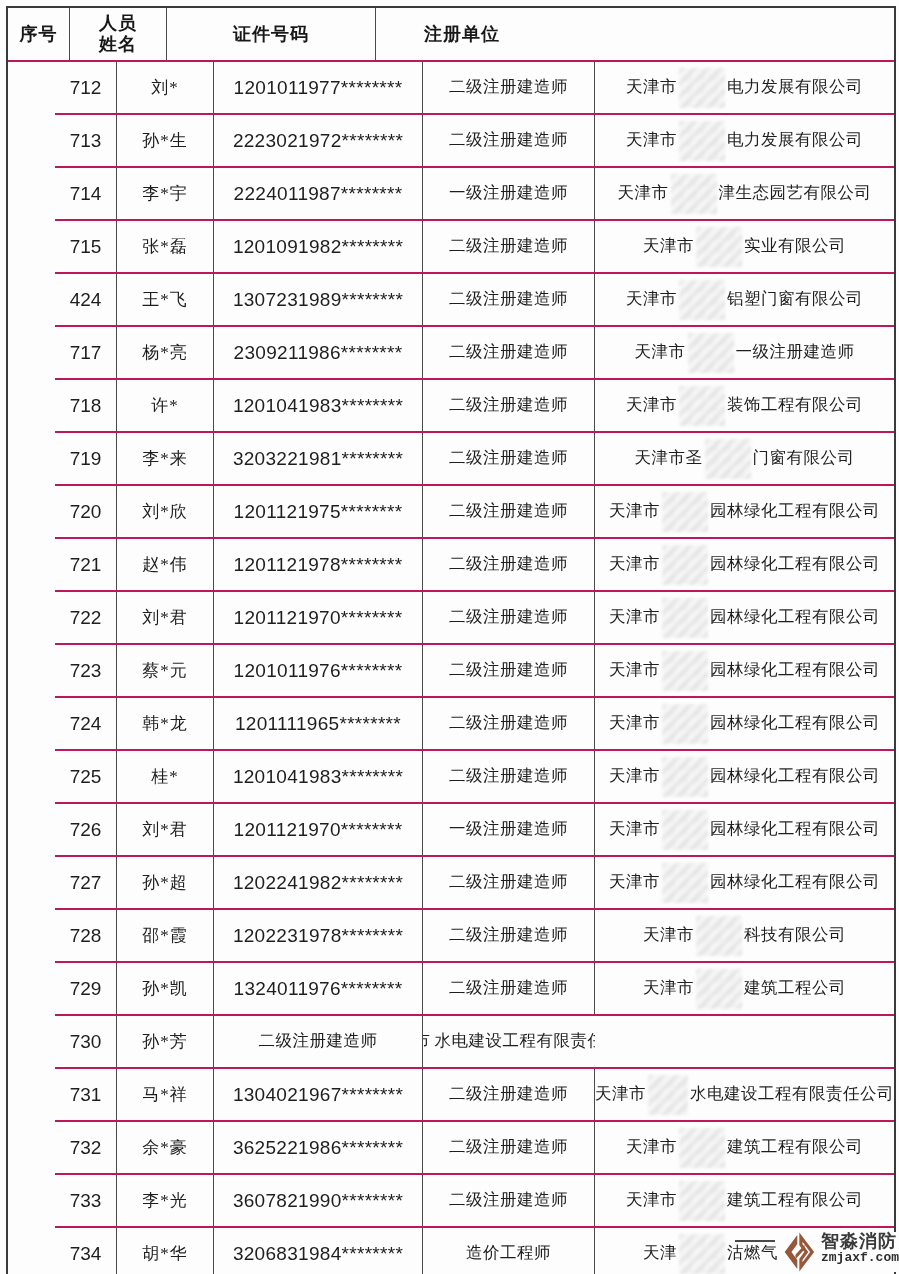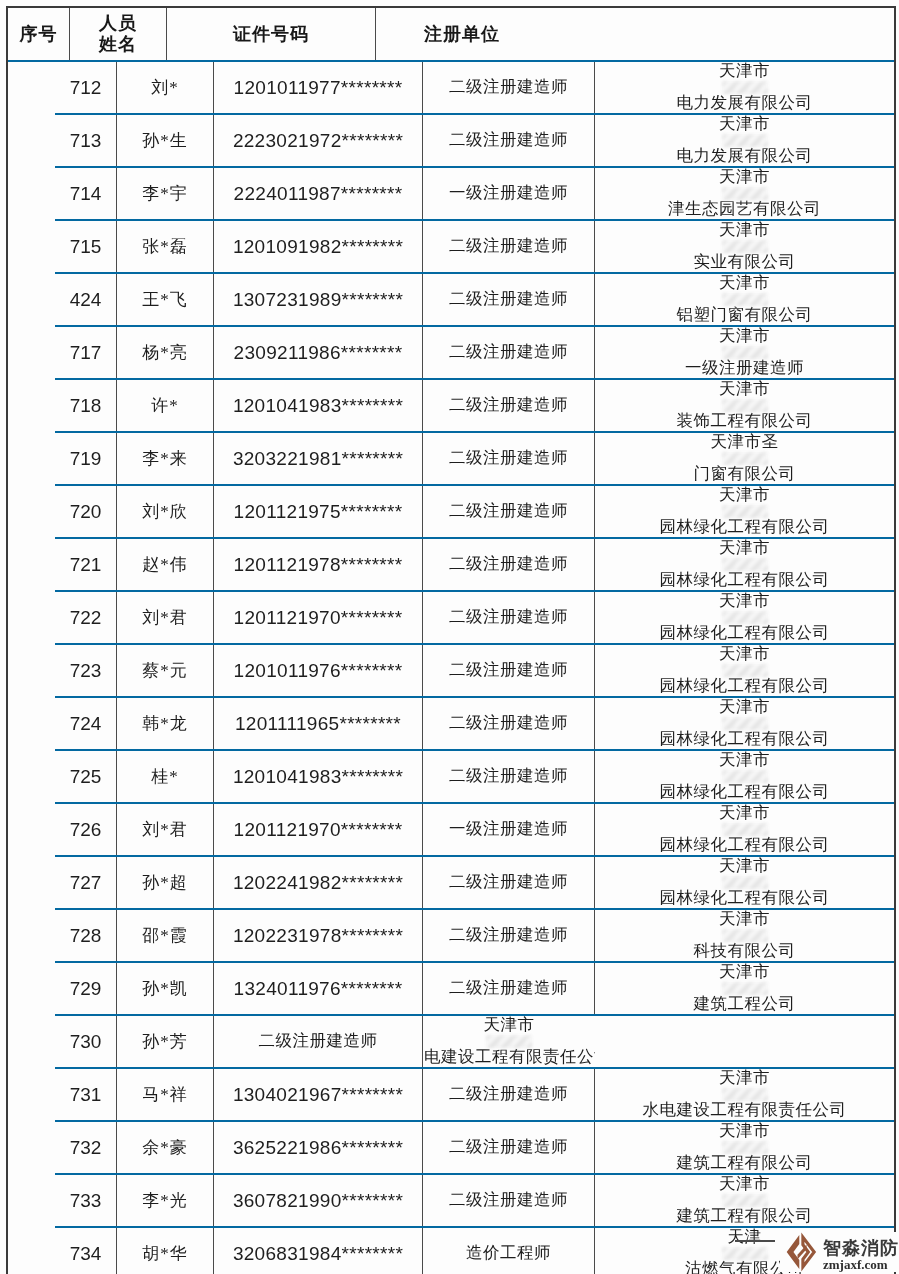--- a/index.html
+++ b/index.html
@@ -14,70 +14,70 @@
   .page{position:relative;width:899px;height:1274px;}
 
   .regtable{
     position:absolute;left:6px;top:6px;width:886px;
     border:2px solid #3a3a3a;
     background:#fdfdfd;
   }
   .trow{
     display:grid;
     grid-template-columns:62px 97px 209px 172px 1fr;
-    border-bottom:2px solid #0369a1;
+    border-bottom:2px solid #be185d;
   }
   .trow:last-child{border-bottom:none;}
   .trow.header{height:52px;}
   .trow.data{height:51px;margin-left:47px;}
   .tcell{
     display:flex;align-items:center;justify-content:center;
     border-right:1px solid #4a4a4a;
     overflow:hidden;
     text-align:center;
     line-height:1.15;
   }
   .tcell:last-child{border-right:none;}
 
   .header .tcell{font-size:18px;font-weight:600;letter-spacing:1px;color:#181818;}
   .header .wrap2{display:inline-block;width:2.3em;word-break:break-all;letter-spacing:1px;}
 
   .c-no{font-family:"Liberation Sans","DejaVu Sans",sans-serif;font-size:19px;}
   .c-name{font-size:17px;letter-spacing:1px;}
   .c-id{font-family:"Liberation Sans","DejaVu Sans",sans-serif;font-size:19px;letter-spacing:0.3px;white-space:nowrap;}
   .c-cat{font-size:16.5px;letter-spacing:0.5px;}
-  .c-comp{font-size:16.5px;letter-spacing:0.5px;white-space:nowrap;flex-direction:column;}
+  .c-comp{font-size:16.5px;letter-spacing:0.5px;white-space:nowrap;}
 
   .redact{
     display:inline-block;
     width:46px;height:40px;
     vertical-align:middle;
     margin:0 2px;
     border-radius:2px;
     background:
       linear-gradient(135deg,#e9e9e9 25%,#f6f6f6 25%,#f6f6f6 50%,#e5e5e5 50%,#e5e5e5 75%,#f1f1f1 75%);
     background-size:13px 13px;
     filter:blur(1.4px);
   }
 
   .watermark{
     position:absolute;right:0;bottom:2px;
-    display:flex;align-items:flex-end;
+    display:flex;align-items:flex-start;
     background:#fdfdfd;
     padding-left:4px;
   }
   .wm-logo{width:36px;height:40px;margin-right:3px;}
   .wm-text{display:flex;flex-direction:column;line-height:1.05;}
   .wm-brand{
     font-size:18px;font-weight:bold;color:#3a3a3a;letter-spacing:1px;
     font-family:"Liberation Sans","DejaVu Sans",sans-serif;
   }
   .wm-domain{
     font-size:13px;font-weight:bold;color:#2e2e2e;
-    font-family:Liberation Serif, serif;
+    font-family:Liberation Mono, monospace;
   }
   .wm-line{
     position:absolute;right:124px;bottom:32px;width:40px;height:2px;background:#4a4a4a;
   }
 </style>
 </head>
 <body>
 
 <div class="page">
 

